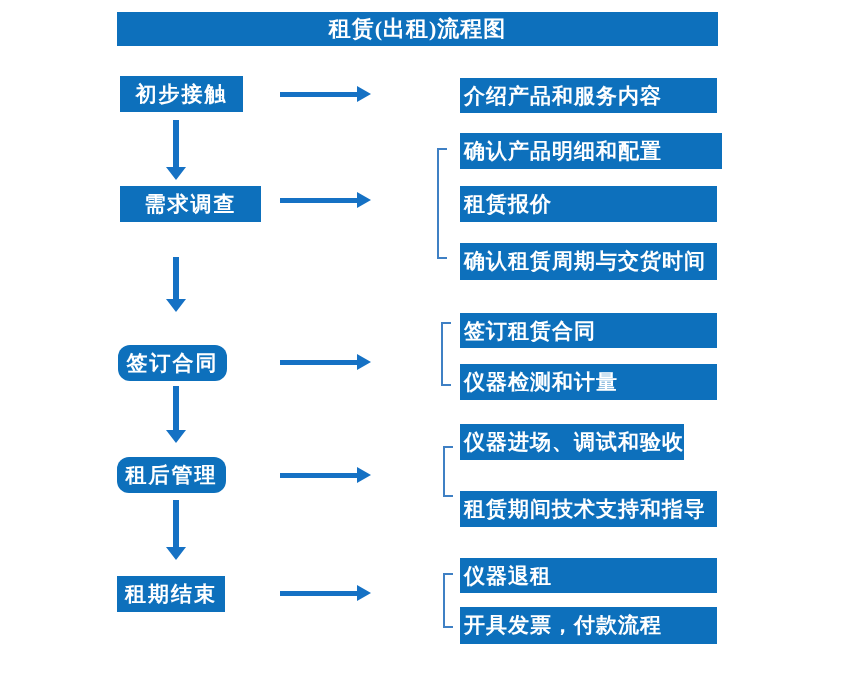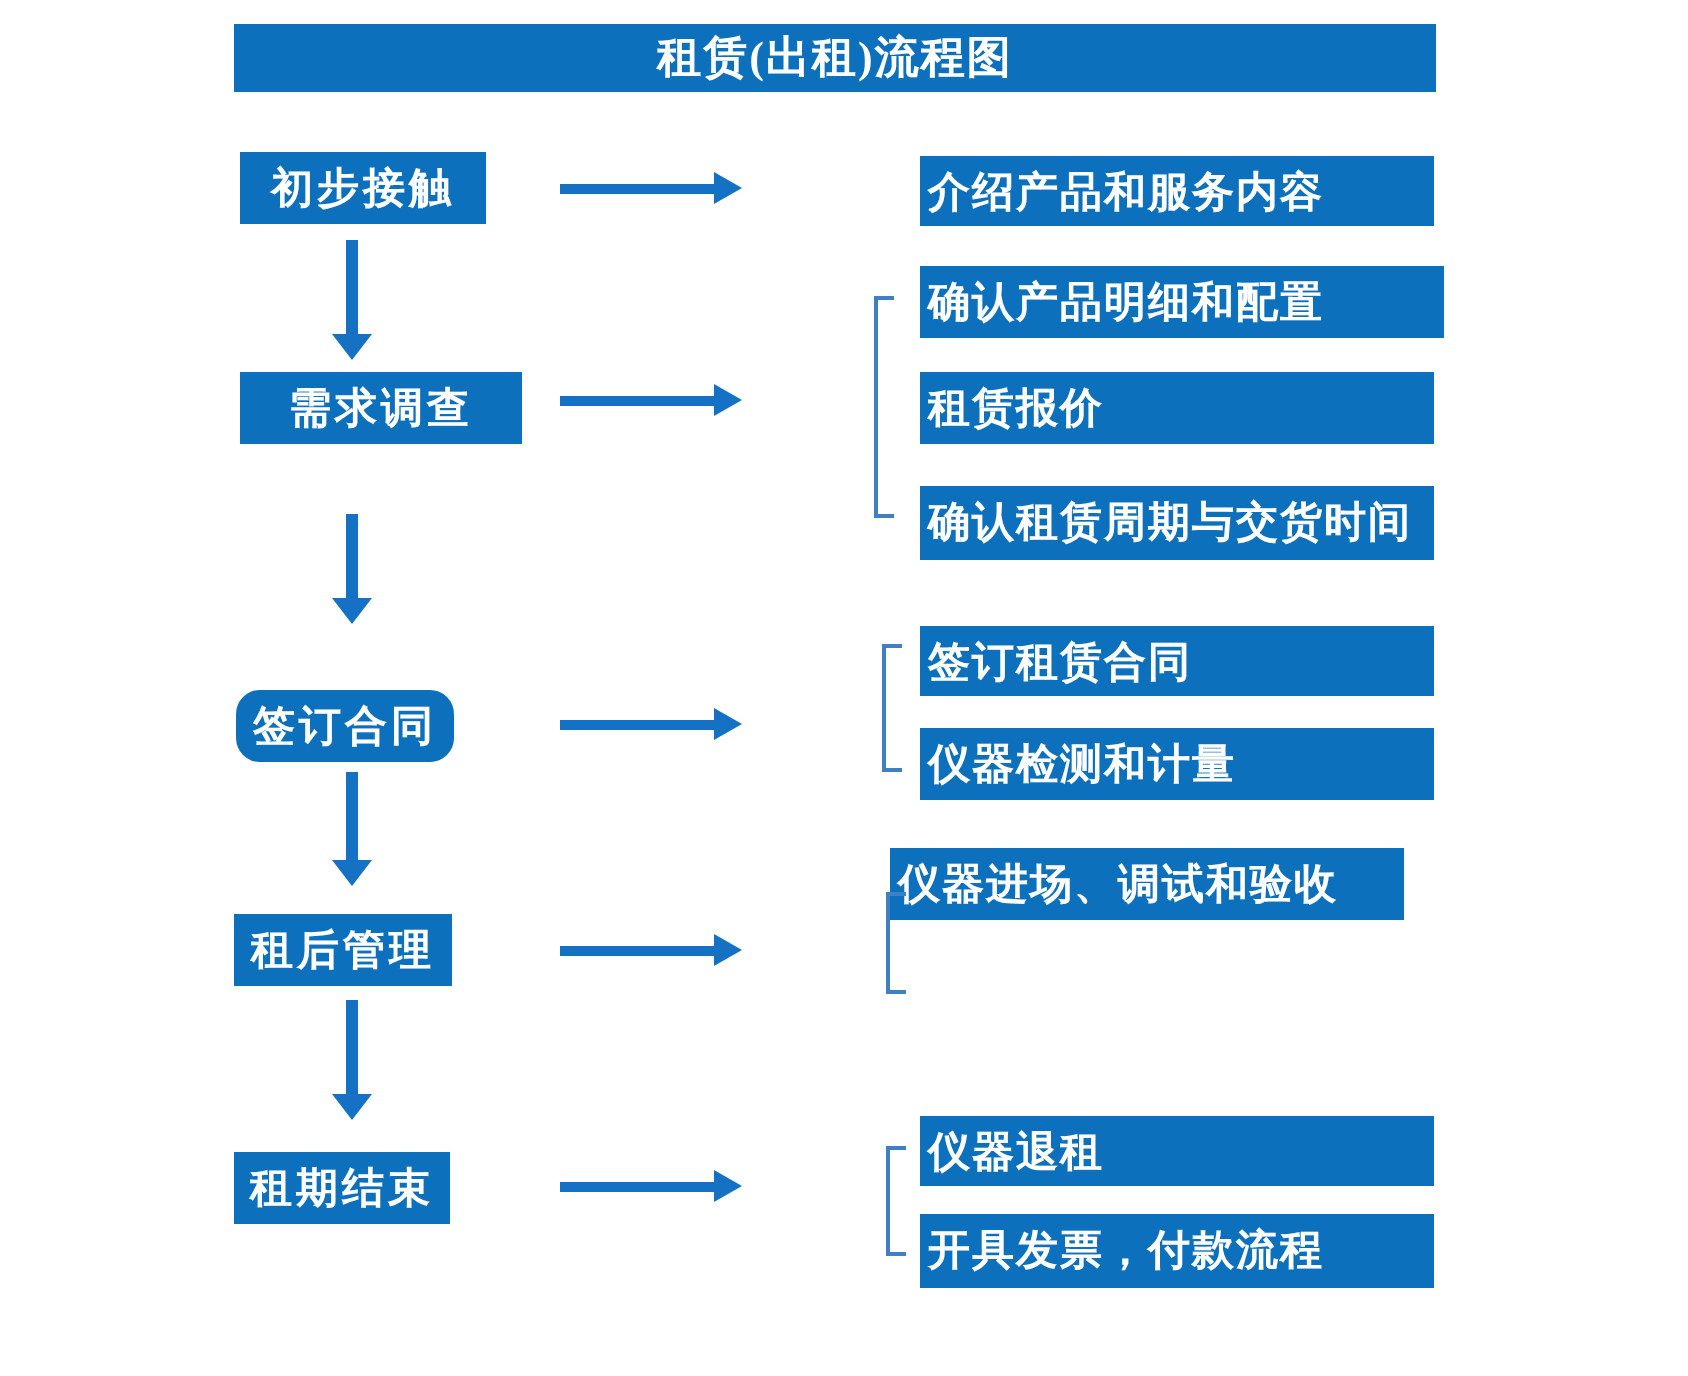--- a/index.html
+++ b/index.html
@@ -90,30 +90,31 @@
 </head>
 <body>
 
 <div id="canvas">
 
   <div class="box title-bar" style="left:100px; top:12px; width:601px; height:34px;">租赁(出租)流程图</div>
 
   <div class="box stage" style="left:103px; top:76px;  width:123px; height:36px;">初步接触</div>
   <div class="box stage" style="left:103px; top:186px; width:141px; height:36px;">需求调查</div>
   <div class="box stage" style="left:101px; top:345px; width:109px; height:36px;border-radius:12px;">签订合同</div>
-  <div class="box stage" style="left:100px; top:457px; width:109px; height:36px;">租后管理</div>
+  <div class="box stage" style="left:100px; top:457px; width:109px; height:36px;border-radius:12px;">租后管理</div>
   <div class="box stage" style="left:100px; top:576px; width:108px; height:36px;">租期结束</div>
 
   <div class="box step" style="left:443px; top:78px;  width:257px; height:35px;">介绍产品和服务内容</div>
   <div class="box step" style="left:443px; top:133px; width:262px; height:36px;">确认产品明细和配置</div>
   <div class="box step" style="left:443px; top:186px; width:257px; height:36px;">租赁报价</div>
   <div class="box step" style="left:443px; top:313px; width:257px; height:35px;">签订租赁合同</div>
   <div class="box step" style="left:443px; top:243px; width:257px; height:37px;">确认租赁周期与交货时间</div>
   <div class="box step" style="left:443px; top:364px; width:257px; height:36px;">仪器检测和计量</div>
-  <div class="box step" style="left:428px; top:424px; width:257px; height:36px;">仪器进场、调试和验收</div>
+  <div class="box step" style="left:443px; top:424px; width:224px; height:36px;">仪器进场、调试和验收</div>
+  <div class="box step" style="left:443px; top:491px; width:257px; height:36px;">租赁期间技术支持和指导</div>
   <div class="box step" style="left:443px; top:558px; width:257px; height:35px;">仪器退租</div>
   <div class="box step" style="left:443px; top:607px; width:257px; height:37px;">开具发票，付款流程</div>
 
   <div class="harrow" style="left:263px; top:86px;">
     <div class="shaft"></div>
     <div class="head"></div>
   </div>
   <div class="harrow" style="left:263px; top:192px;">
     <div class="shaft"></div>
     <div class="head"></div>

